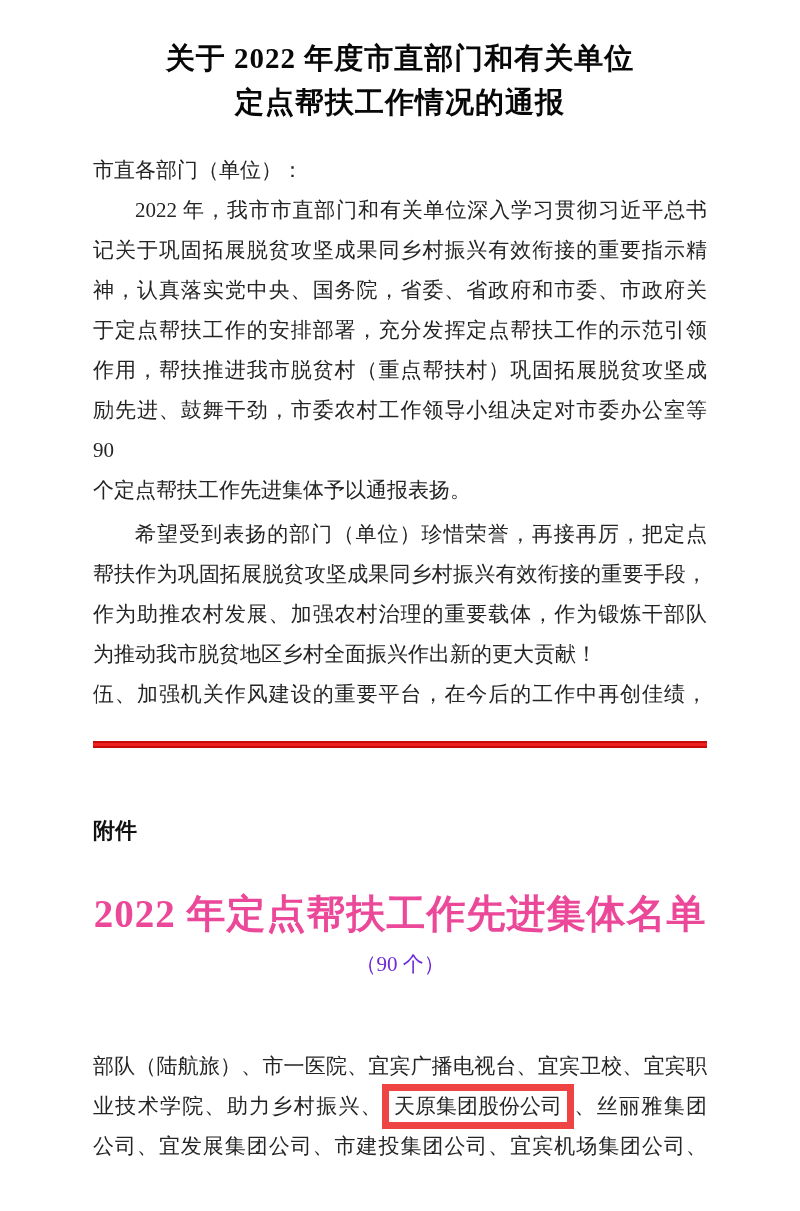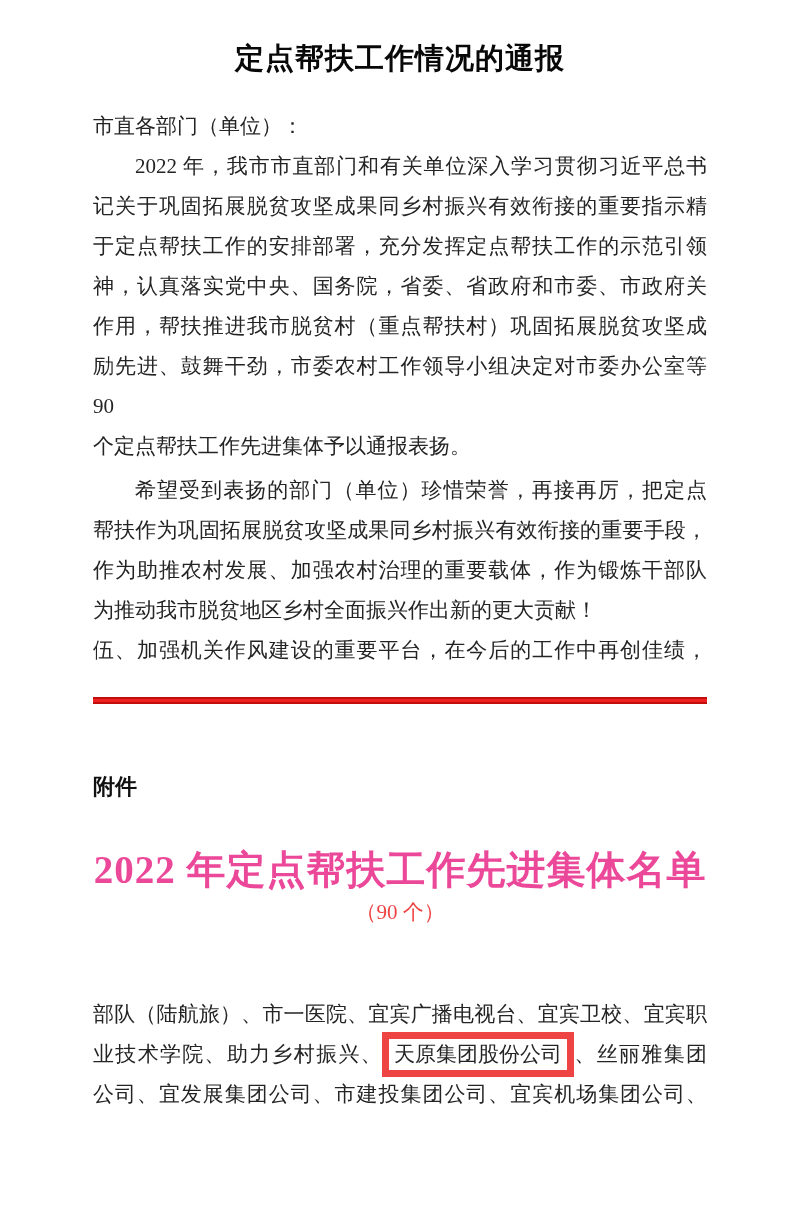--- a/index.html
+++ b/index.html
@@ -63,25 +63,25 @@
   .attachment-title {
     margin-top: 46px;
     text-align: center;
     font-weight: 700;
     font-size: 39px;
     line-height: 44px;
     color: #ec4899;
     letter-spacing: 1px;
   }
   .attachment-count {
-    margin-top: 4px;
+    margin-top: 12px;
     text-align: center;
     font-size: 21px;
     line-height: 32px;
-    color: #ef4444;
+    color: #6d28d9;
   }
   
   .list-text {
     margin-top: 66px;
     font-size: 21px;
     line-height: 40px;
     color: #242424;
   }
   .boxed-company {
     display: inline-block;
@@ -90,31 +90,32 @@
     margin: -4px -1px;
     line-height: 30px;
   }
 </style>
 </head>
 <body>
 
 <div class="page">
 
   <div class="doc-title">
+    <div>关于 2022 年度市直部门和有关单位</div>
     <div>定点帮扶工作情况的通报</div>
   </div>
 
   <div class="body-text">
     <div class="line">市直各部门（单位）：</div>
 
     <div>
       <div class="line fill indent">2022 年，我市市直部门和有关单位深入学习贯彻习近平总书</div>
       <div class="line fill">记关于巩固拓展脱贫攻坚成果同乡村振兴有效衔接的重要指示精</div>
+      <div class="line fill">神，认真落实党中央、国务院，省委、省政府和市委、市政府关</div>
       <div class="line fill">于定点帮扶工作的安排部署，充分发挥定点帮扶工作的示范引领</div>
-      <div class="line fill">神，认真落实党中央、国务院，省委、省政府和市委、市政府关</div>
       <div class="line fill">作用，帮扶推进我市脱贫村（重点帮扶村）巩固拓展脱贫攻坚成</div>
       <div class="line fill">励先进、鼓舞干劲，市委农村工作领导小组决定对市委办公室等 90</div>
       <div class="line">个定点帮扶工作先进集体予以通报表扬。</div>
     </div>
 
     <div class="para2">
       <div class="line fill indent">希望受到表扬的部门（单位）珍惜荣誉，再接再厉，把定点</div>
       <div class="line fill">帮扶作为巩固拓展脱贫攻坚成果同乡村振兴有效衔接的重要手段，</div>
       <div class="line fill">作为助推农村发展、加强农村治理的重要载体，作为锻炼干部队</div>
       <div class="line">为推动我市脱贫地区乡村全面振兴作出新的更大贡献！</div>

